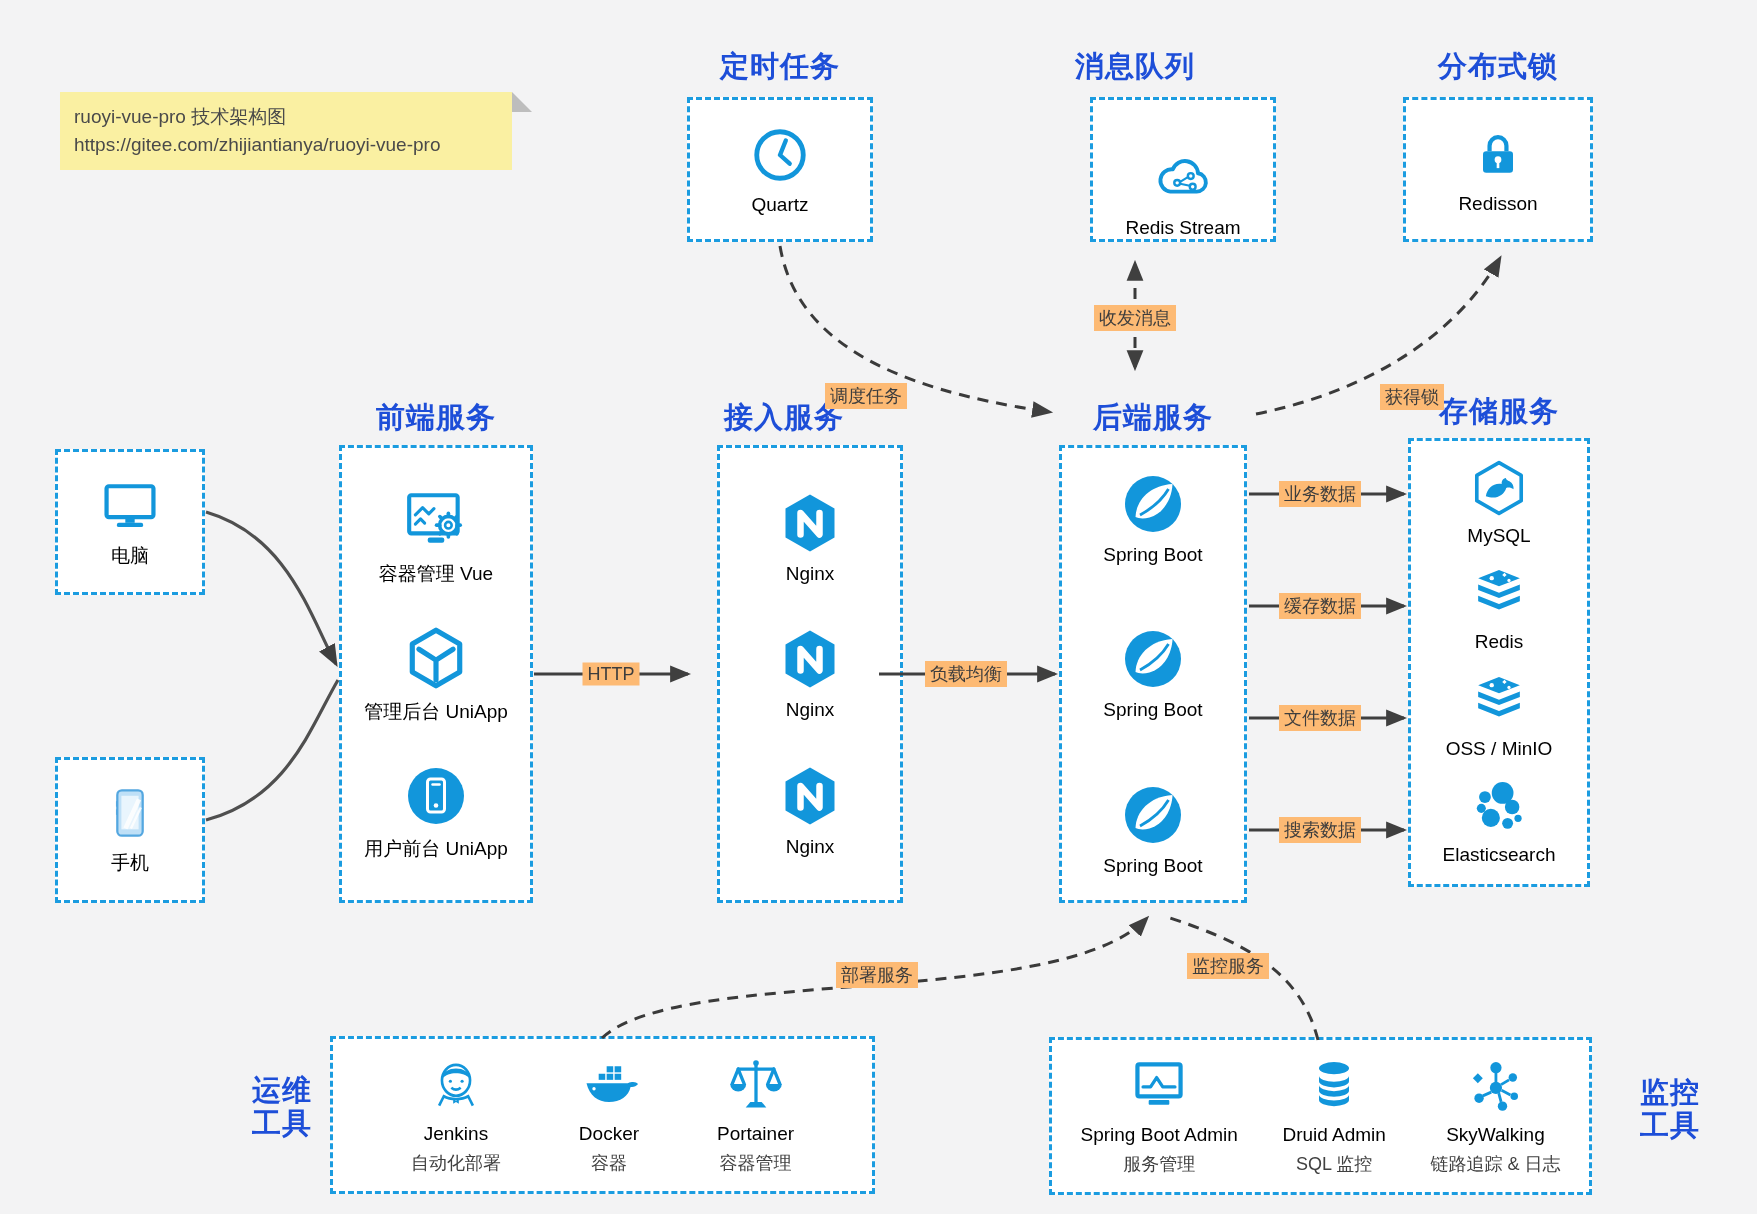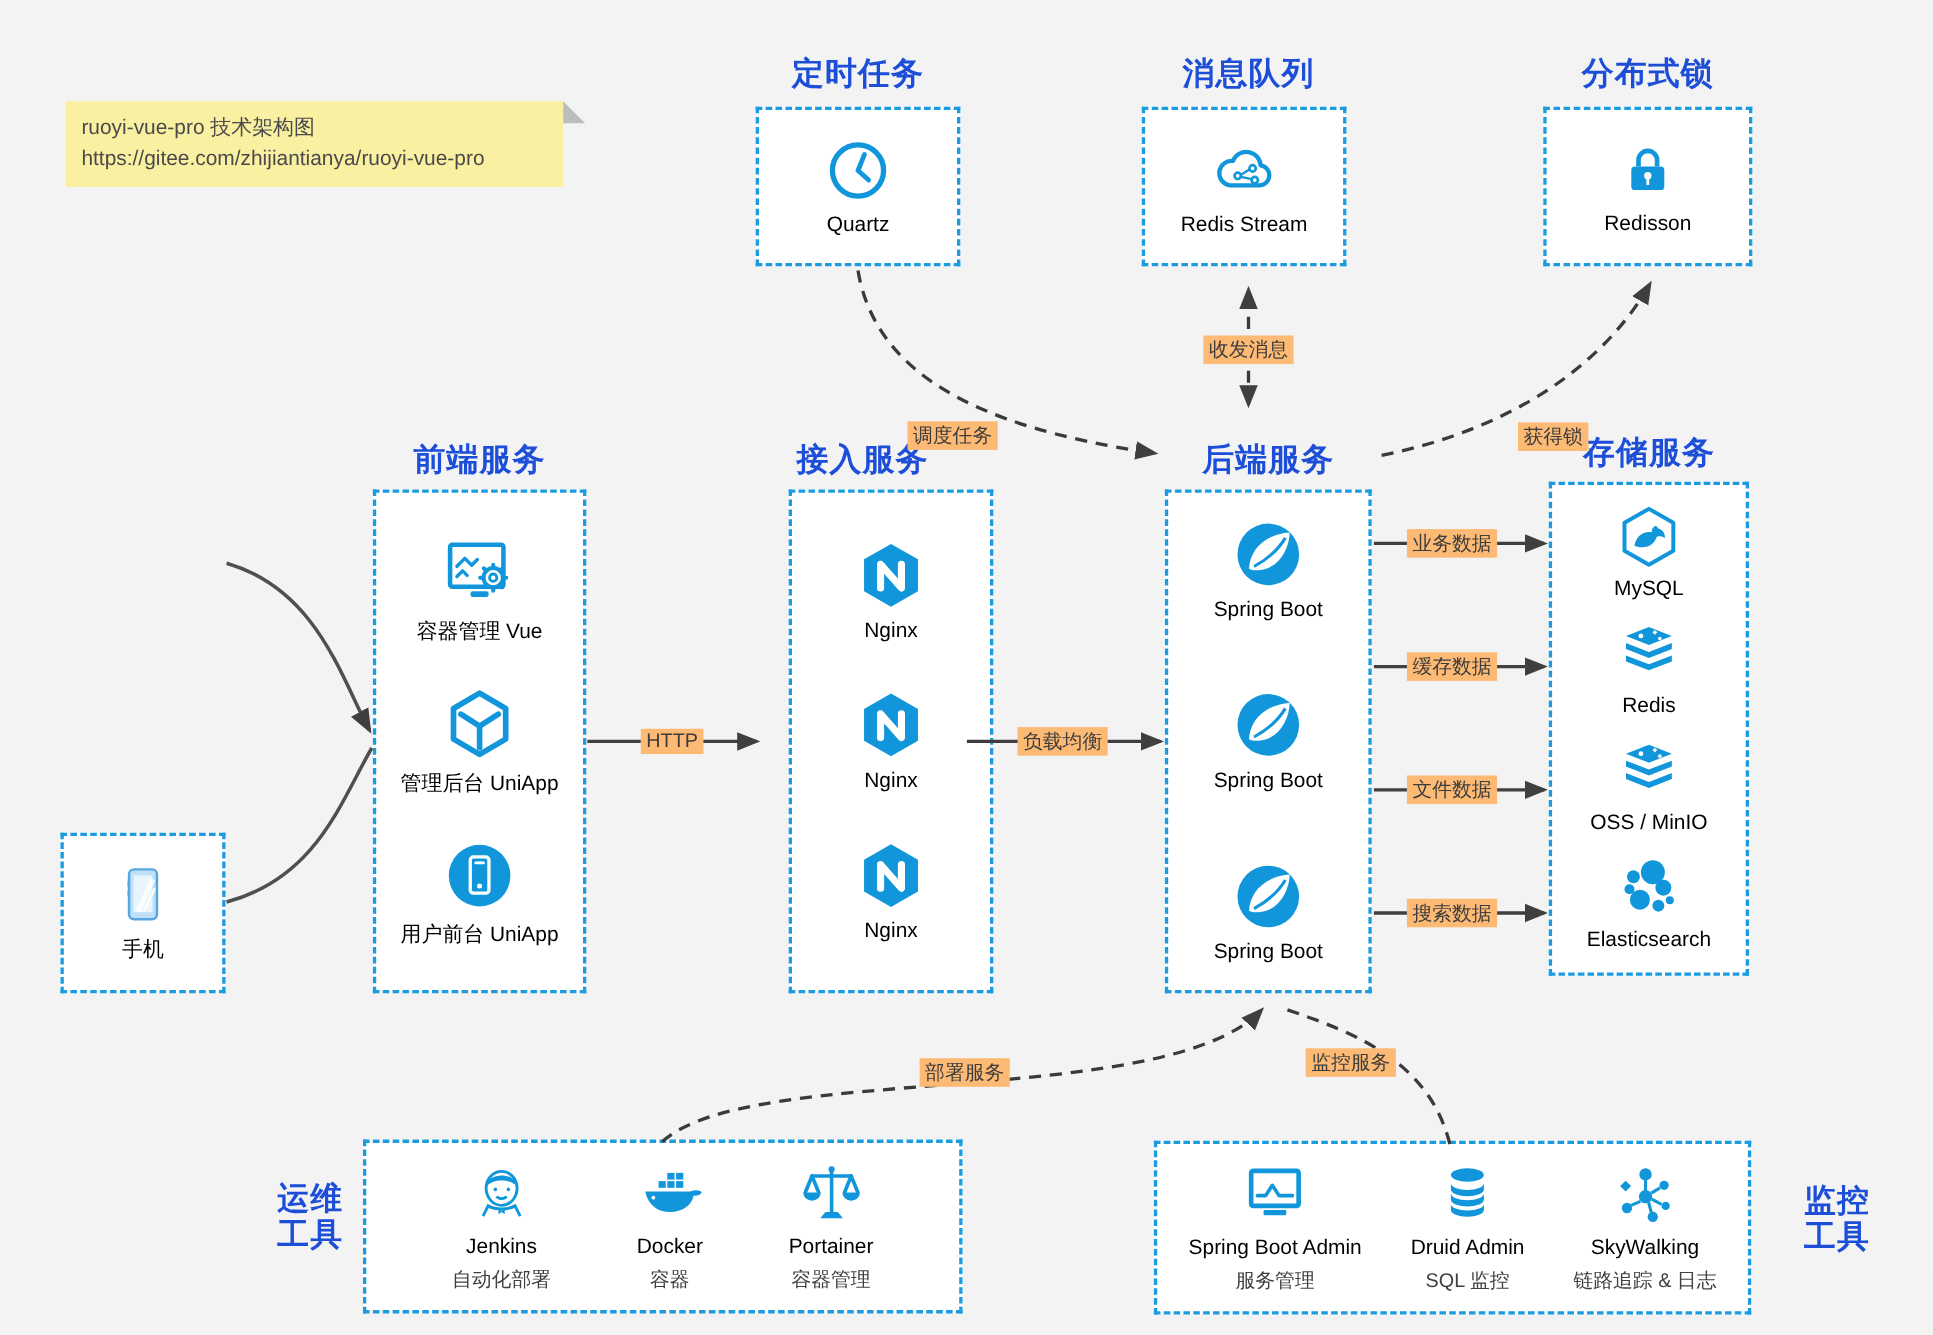--- a/index.html
+++ b/index.html
@@ -17,21 +17,21 @@
   .icon{line-height:0;}
   .wires{position:absolute;left:0;top:0;pointer-events:none;}
   .elabel{position:absolute;transform:translate(-50%,-50%);background:#fdba74;font-size:18px;
           color:#3d3d3d;padding:1px 5px;white-space:nowrap;}
   .note{position:absolute;left:60px;top:92px;width:452px;background:#faf0a2;color:#4a4a4a;
         font-size:19px;line-height:28px;padding:11px 0 11px 14px;box-sizing:border-box;}
   .note-fold{position:absolute;left:512px;top:92px;width:0;height:0;
              border-bottom:20px solid #bdbdbd;border-right:20px solid transparent;}
   
   #b-scheduler{left:687px;top:97px;width:186px;height:145px;}
-  #b-mq{left:1038px;top:97px;width:186px;height:145px;}
+  #b-mq{left:1090px;top:97px;width:186px;height:145px;justify-content:flex-end;}
   #b-lock{left:1403px;top:97px;width:190px;height:145px;}
   #b-pc{left:55px;top:449px;width:150px;height:146px;}
   #b-mobile{left:55px;top:757px;width:150px;height:146px;}
   #b-frontend{left:339px;top:445px;width:194px;height:458px;}
   #b-gateway{left:717px;top:445px;width:186px;height:458px;}
   #b-backend{left:1059px;top:445px;width:188px;height:458px;gap:38px;}
   #b-storage{left:1408px;top:438px;width:182px;height:449px;}
   #b-ops{left:330px;top:1036px;width:545px;height:158px;}
   #b-monitor{left:1049px;top:1037px;width:543px;height:158px;gap:16px;}
   #t-scheduler{left:687px;top:47px;width:186px;}
@@ -247,20 +247,28 @@
   </div>
   <div class="gbox" id="b-lock">
     <div class="node">
       <span class="icon"><svg width="60" height="60">
             <use href="#i-lock"></use>
           </svg></span>
       <span class="nlabel">Redisson</span>
     </div>
   </div>
 
+  <div class="gbox" id="b-pc">
+    <div class="node">
+      <span class="icon"><svg width="60" height="60">
+            <use href="#i-desktop"></use>
+          </svg></span>
+      <span class="nlabel">电脑</span>
+    </div>
+  </div>
   <div class="gbox" id="b-mobile">
     <div class="node">
       <span class="icon"><svg width="58" height="58">
             <use href="#i-phone"></use>
           </svg></span>
       <span class="nlabel">手机</span>
     </div>
   </div>
 
   <div class="gbox" id="b-frontend">

